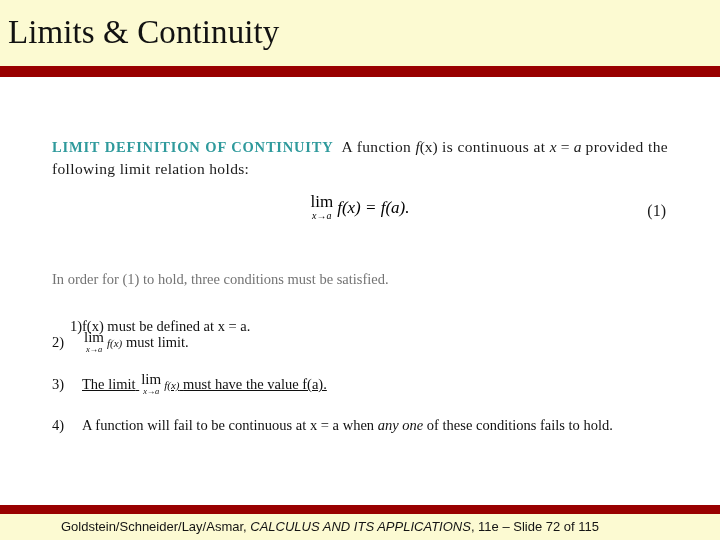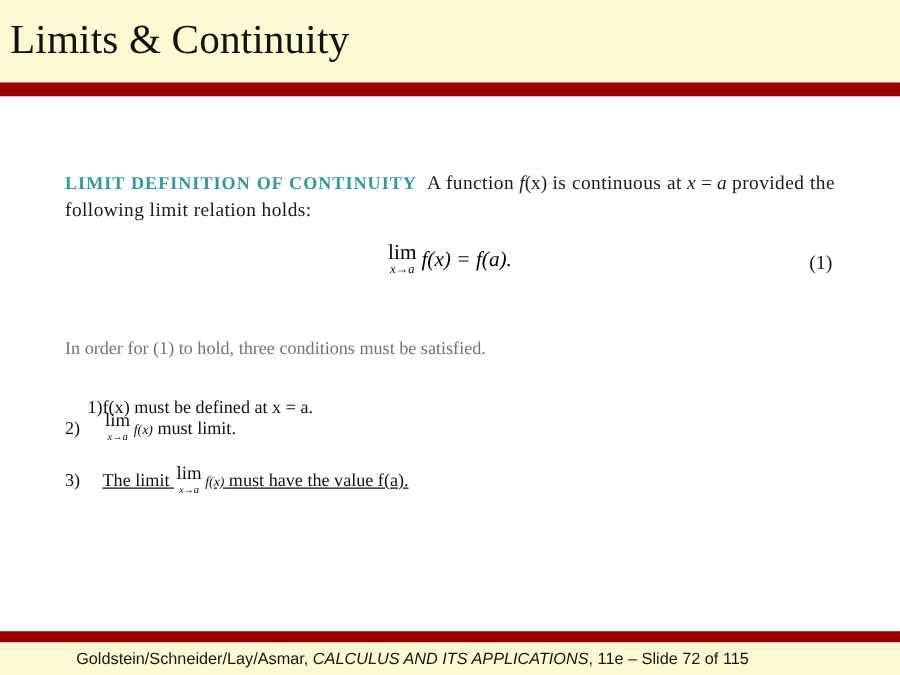--- a/index.html
+++ b/index.html
@@ -259,20 +259,25 @@
 
   <div class="list-item it-3">
     <span class="marker">3)</span><span>The limit</span>
     <span class="limop-inline">
       <span class="lim-main">lim</span>
       <span class="lim-sub">x→a</span>
     </span><span class="inline-fx">f(x)</span>
     <span>must have the value f(a).</span>
   </div>
 
+  <div class="list-item it-4">
+    <span class="marker">4)</span><span>A function will fail to be continuous at x = a when</span>
+    <span class="mi">any one</span>
+    <span>of these conditions fails to hold.</span>
+  </div>
 
   <div class="footer-rule"></div>
   <div class="footer-band"></div>
   <div class="footer-text">
     <span>Goldstein/Schneider/Lay/Asmar,</span>
     <span class="title-it">CALCULUS AND ITS APPLICATIONS</span><span>, 11e – Slide 72 of 115</span>
   </div>
 
 </div>
 

